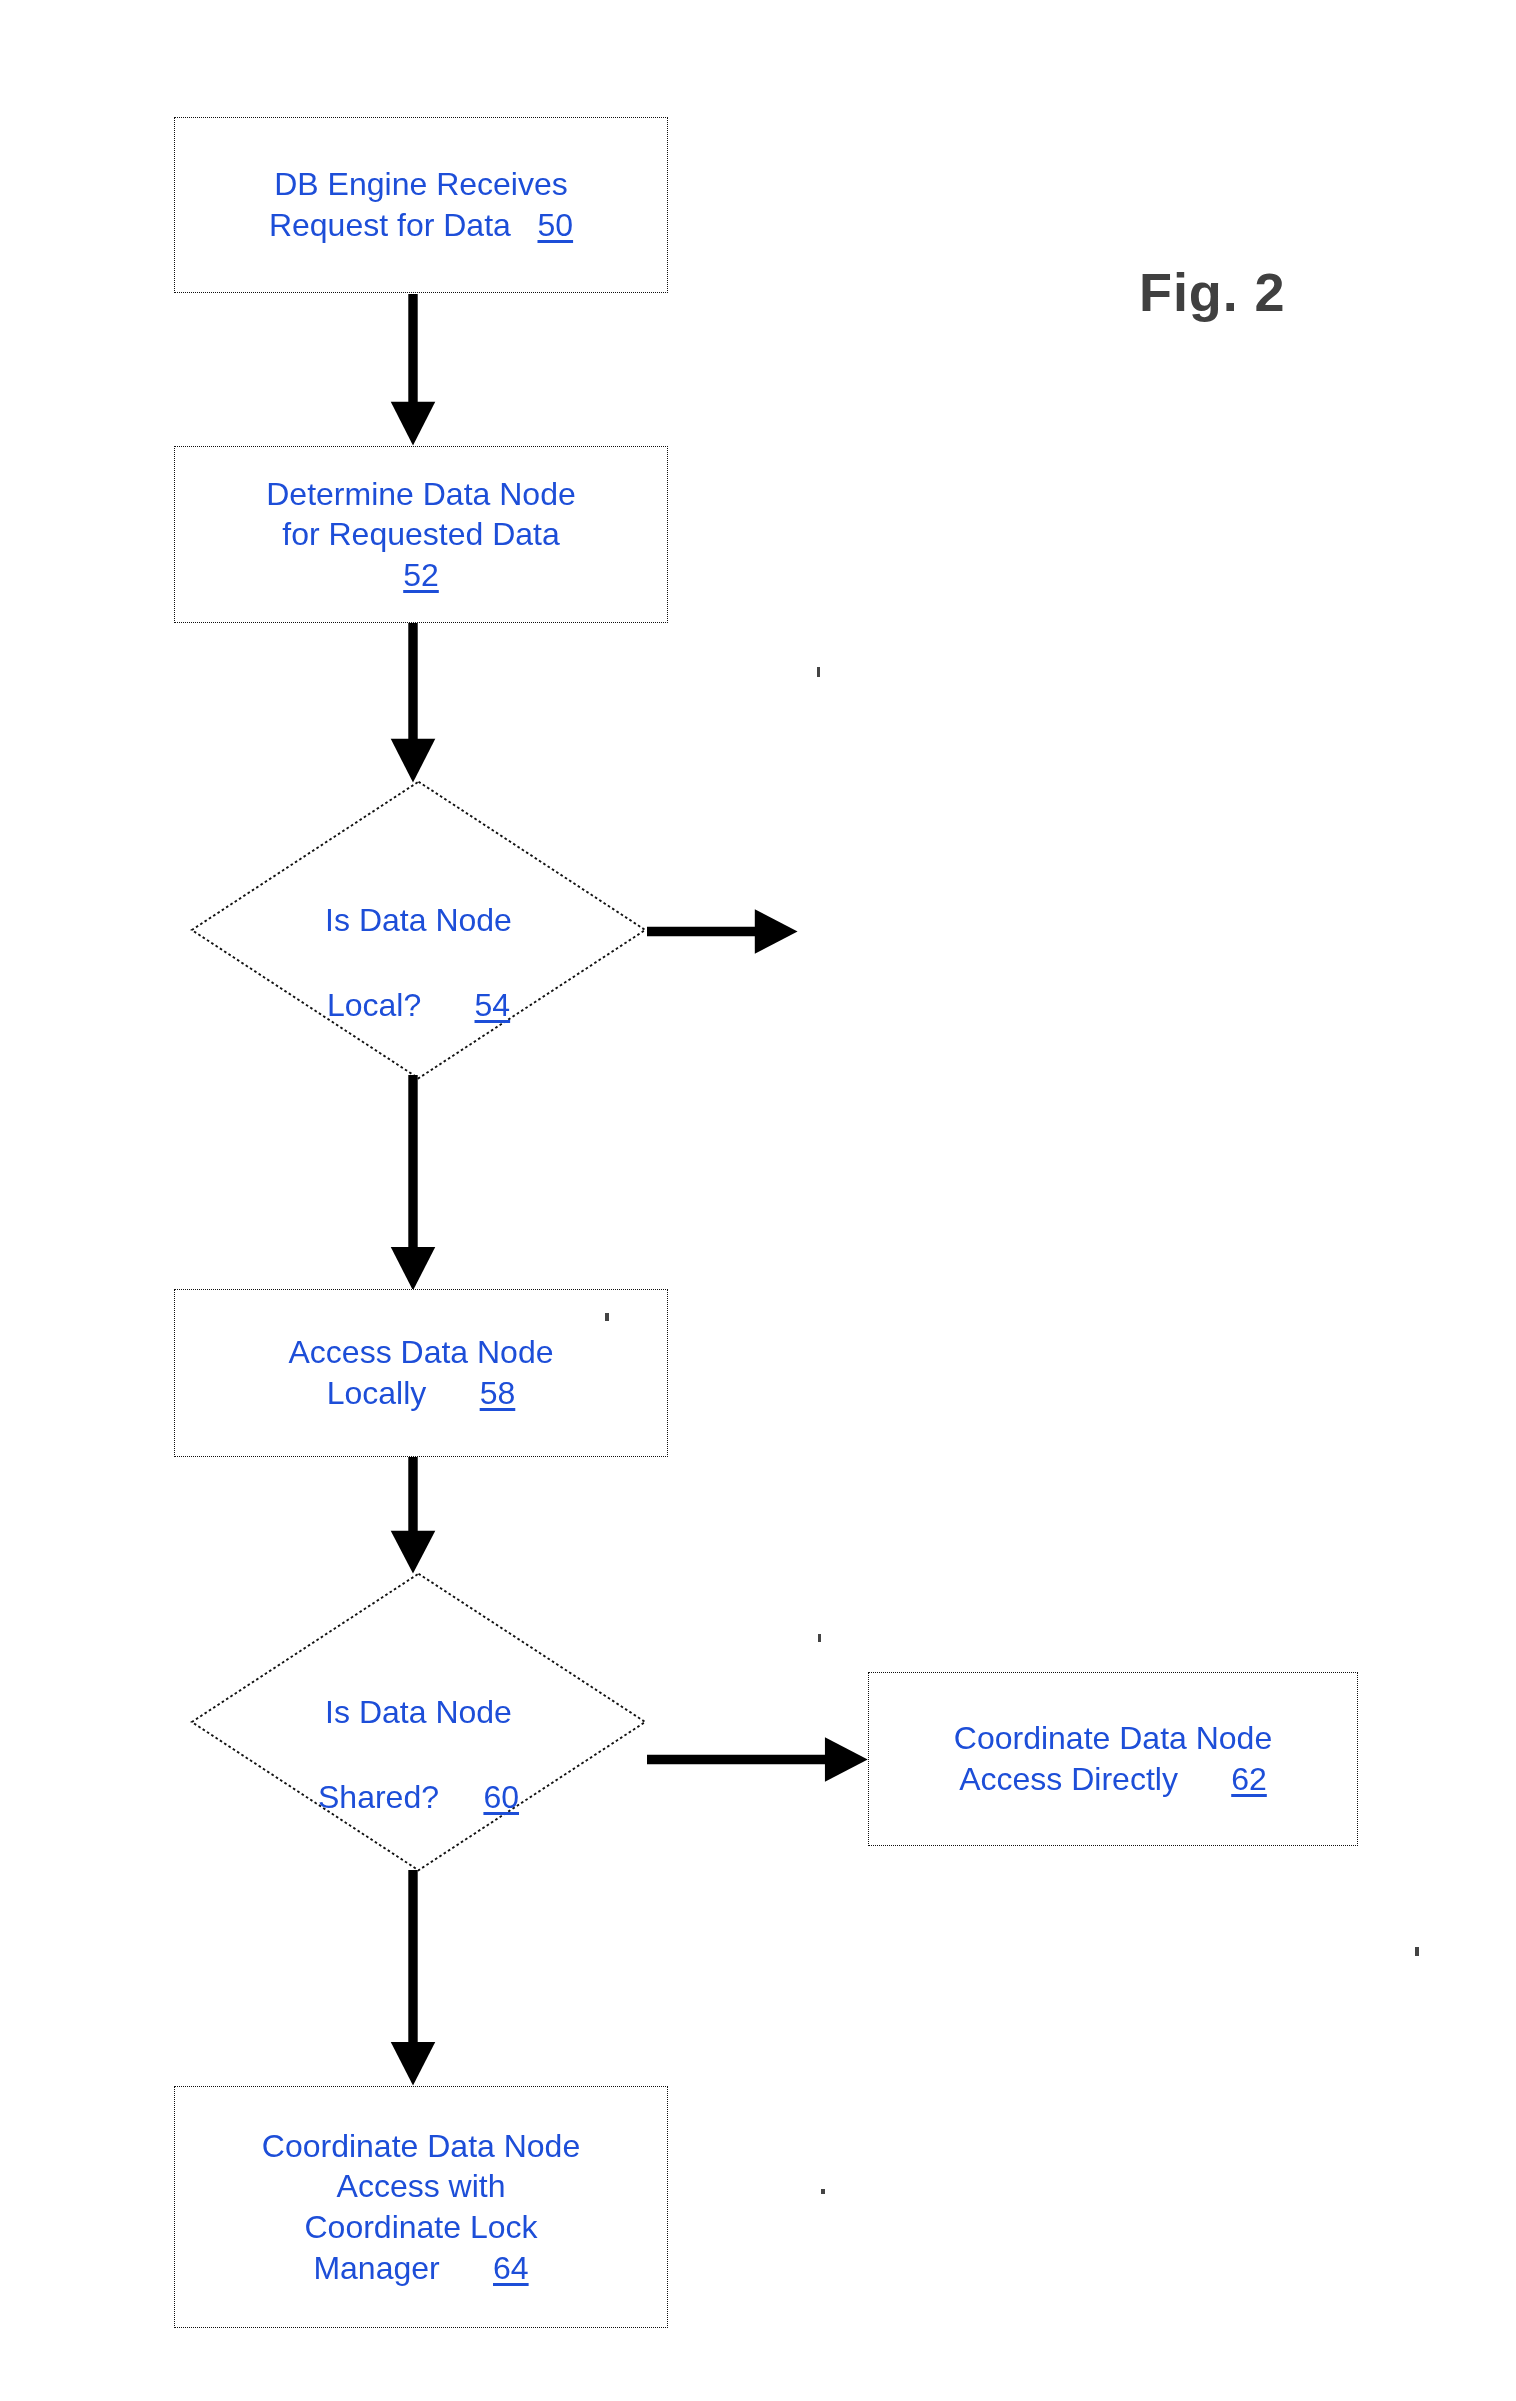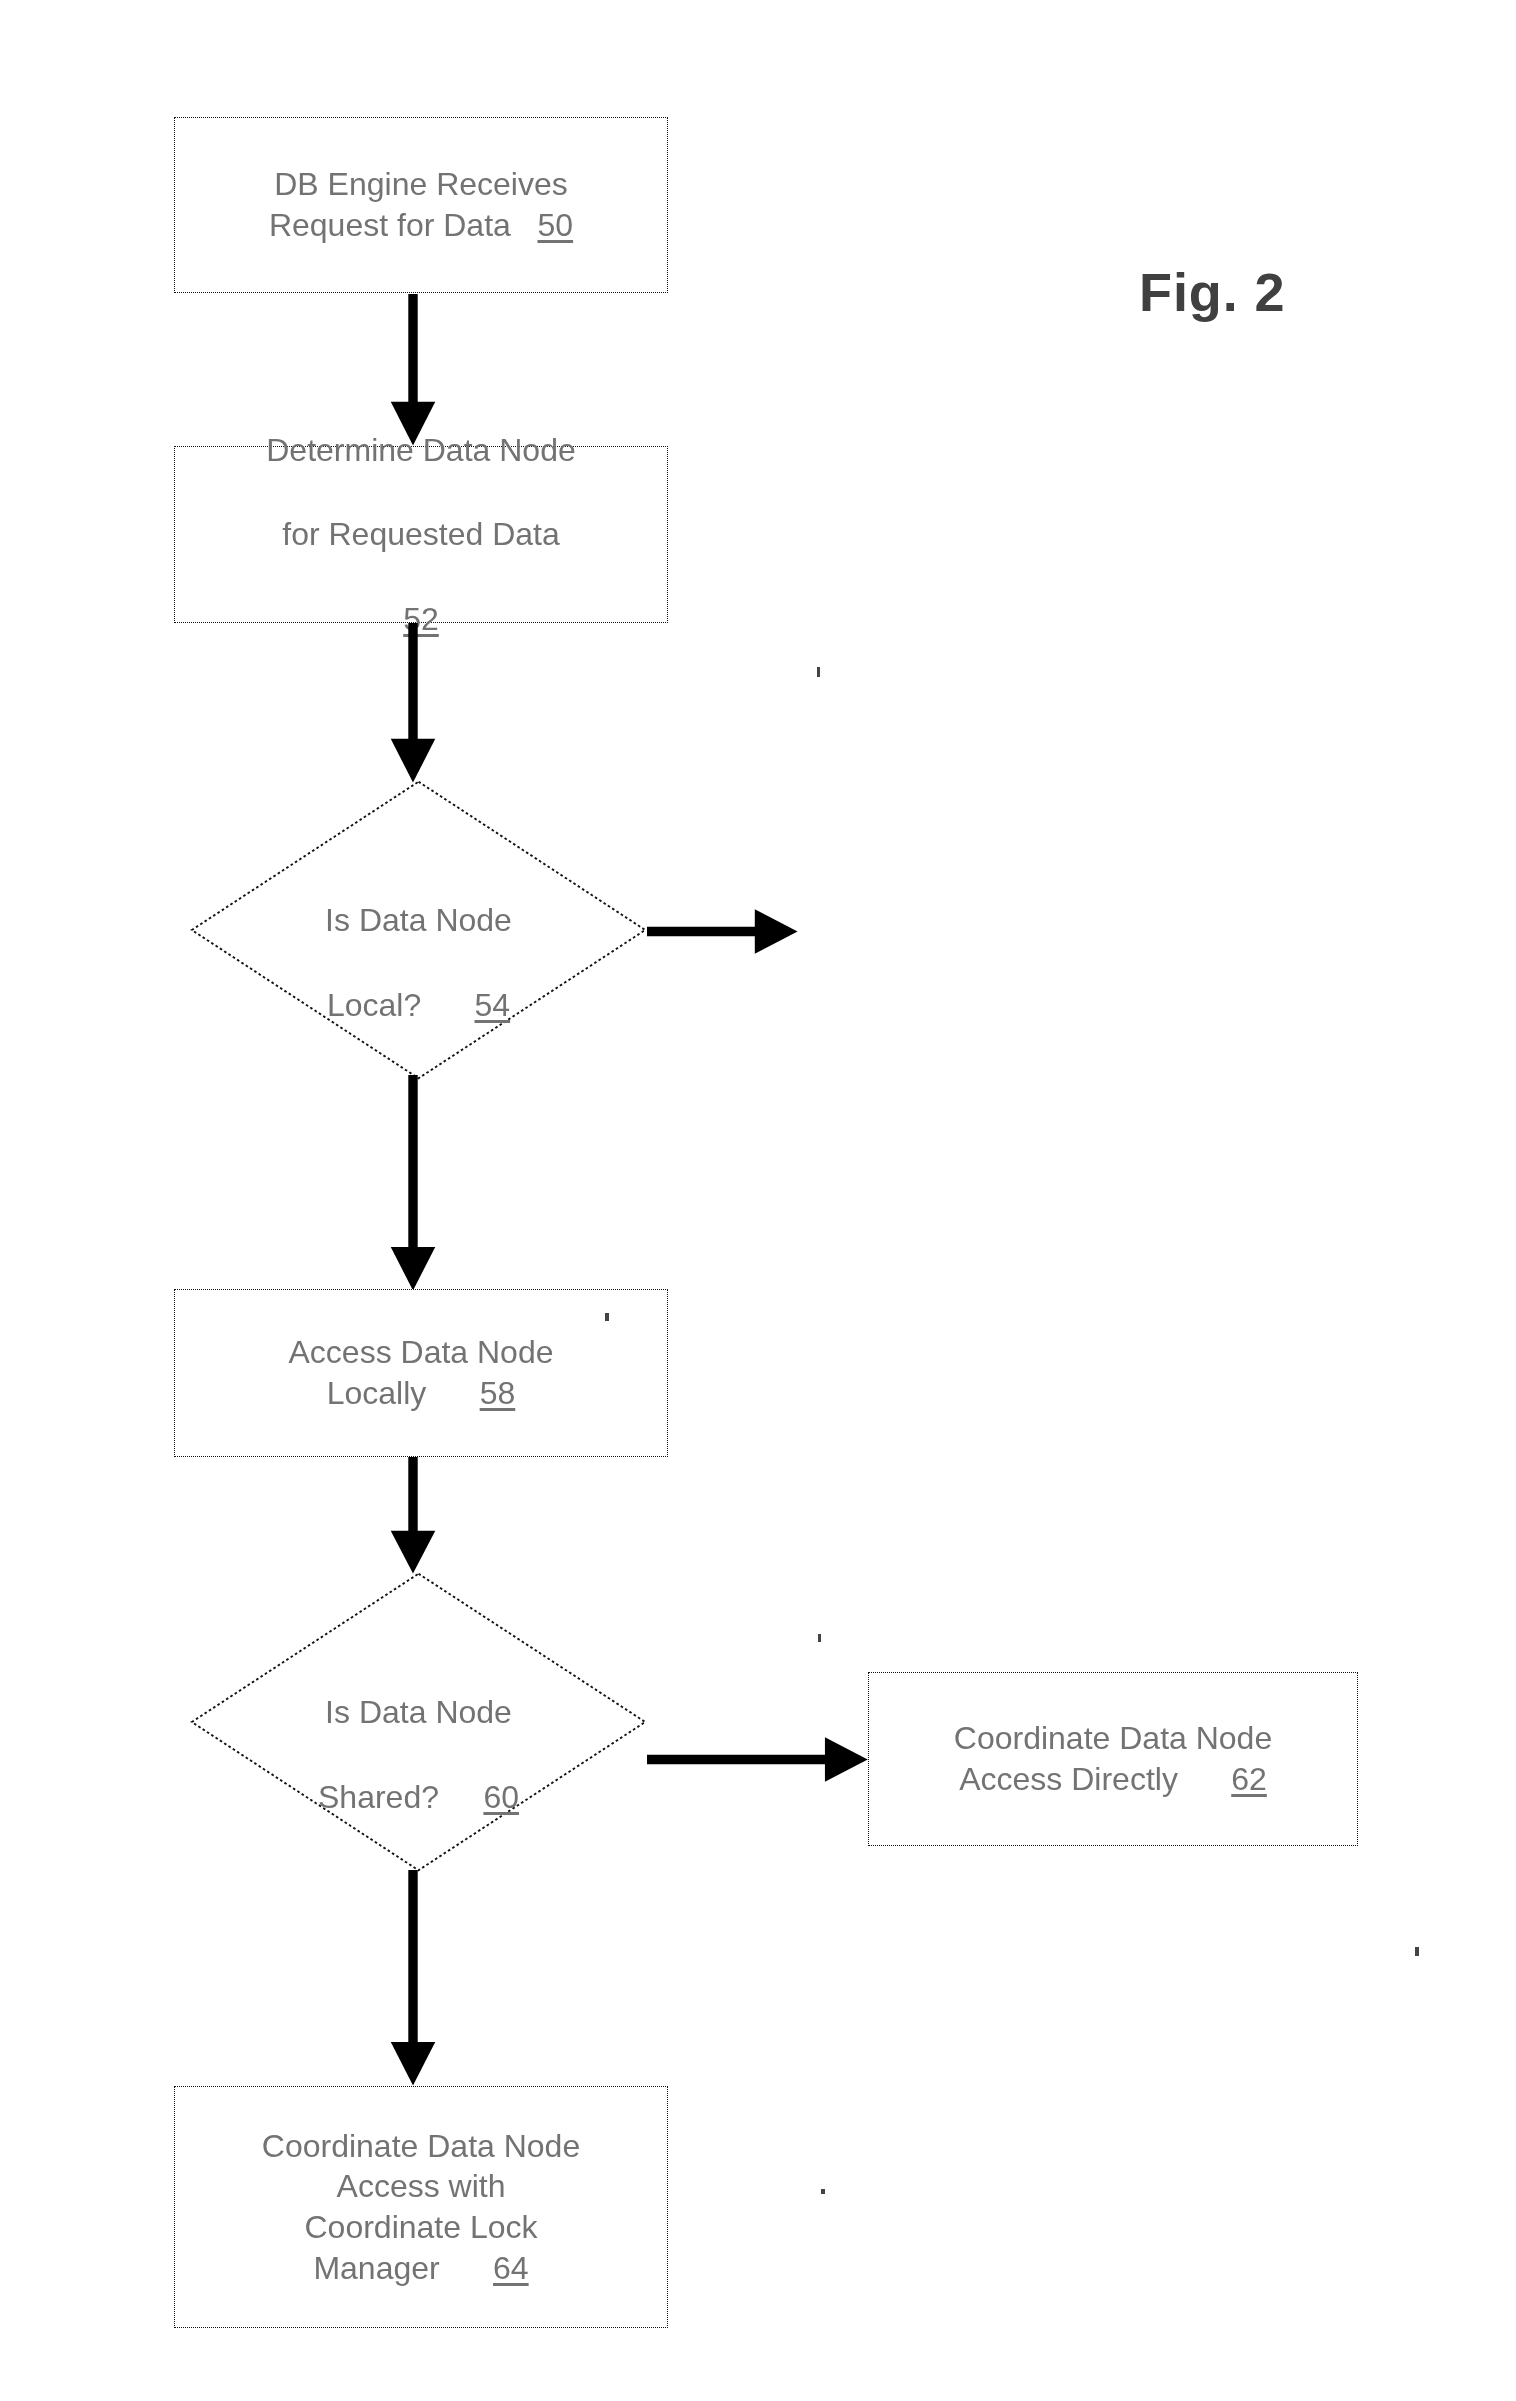--- a/index.html
+++ b/index.html
@@ -36,21 +36,21 @@
     display: flex;
     flex-direction: column;
     align-items: center;
     justify-content: center;
     text-align: center;
   }
   .node-line {
     font-size: 32px;
     line-height: 1.27;
     white-space: pre;
-    color: #737373;
+    color: #1d4ed8;
   }
   .refnum {
     text-decoration: underline;
     text-underline-offset: 4.3px;
     text-decoration-thickness: 2.6px;
   }
   
   .diamond-wrap {
     position: absolute;
   }
@@ -96,21 +96,21 @@
     <div class="node-line"><span>Request for Data</span><span>&nbsp;&nbsp;&nbsp;</span><span class="refnum">50</span></div>
   </div>
 
   <div class="connector" style="left:377px; top:294px;">
     <svg width="72" height="154" viewBox="0 0 84 180">
       <line x1="42" y1="0" x2="42" y2="146" stroke="#000" stroke-width="11"></line>
       <polygon points="42,177 16,126 68,126" fill="#000"></polygon>
     </svg>
   </div>
 
-  <div class="node-box" style="left:174px; top:446px; width:494px; height:177px;gap:44px;">
+  <div class="node-box" style="left:174px; top:446px; width:494px; height:177px;">
     <div class="node-line">Determine Data Node</div>
     <div class="node-line">for Requested Data</div>
     <div class="node-line refnum">52</div>
   </div>
 
   <div class="connector" style="left:377px; top:623px;">
     <svg width="72" height="163" viewBox="0 0 84 190">
       <line x1="42" y1="0" x2="42" y2="155" stroke="#000" stroke-width="11"></line>
       <polygon points="42,186 16,135 68,135" fill="#000"></polygon>
     </svg>

